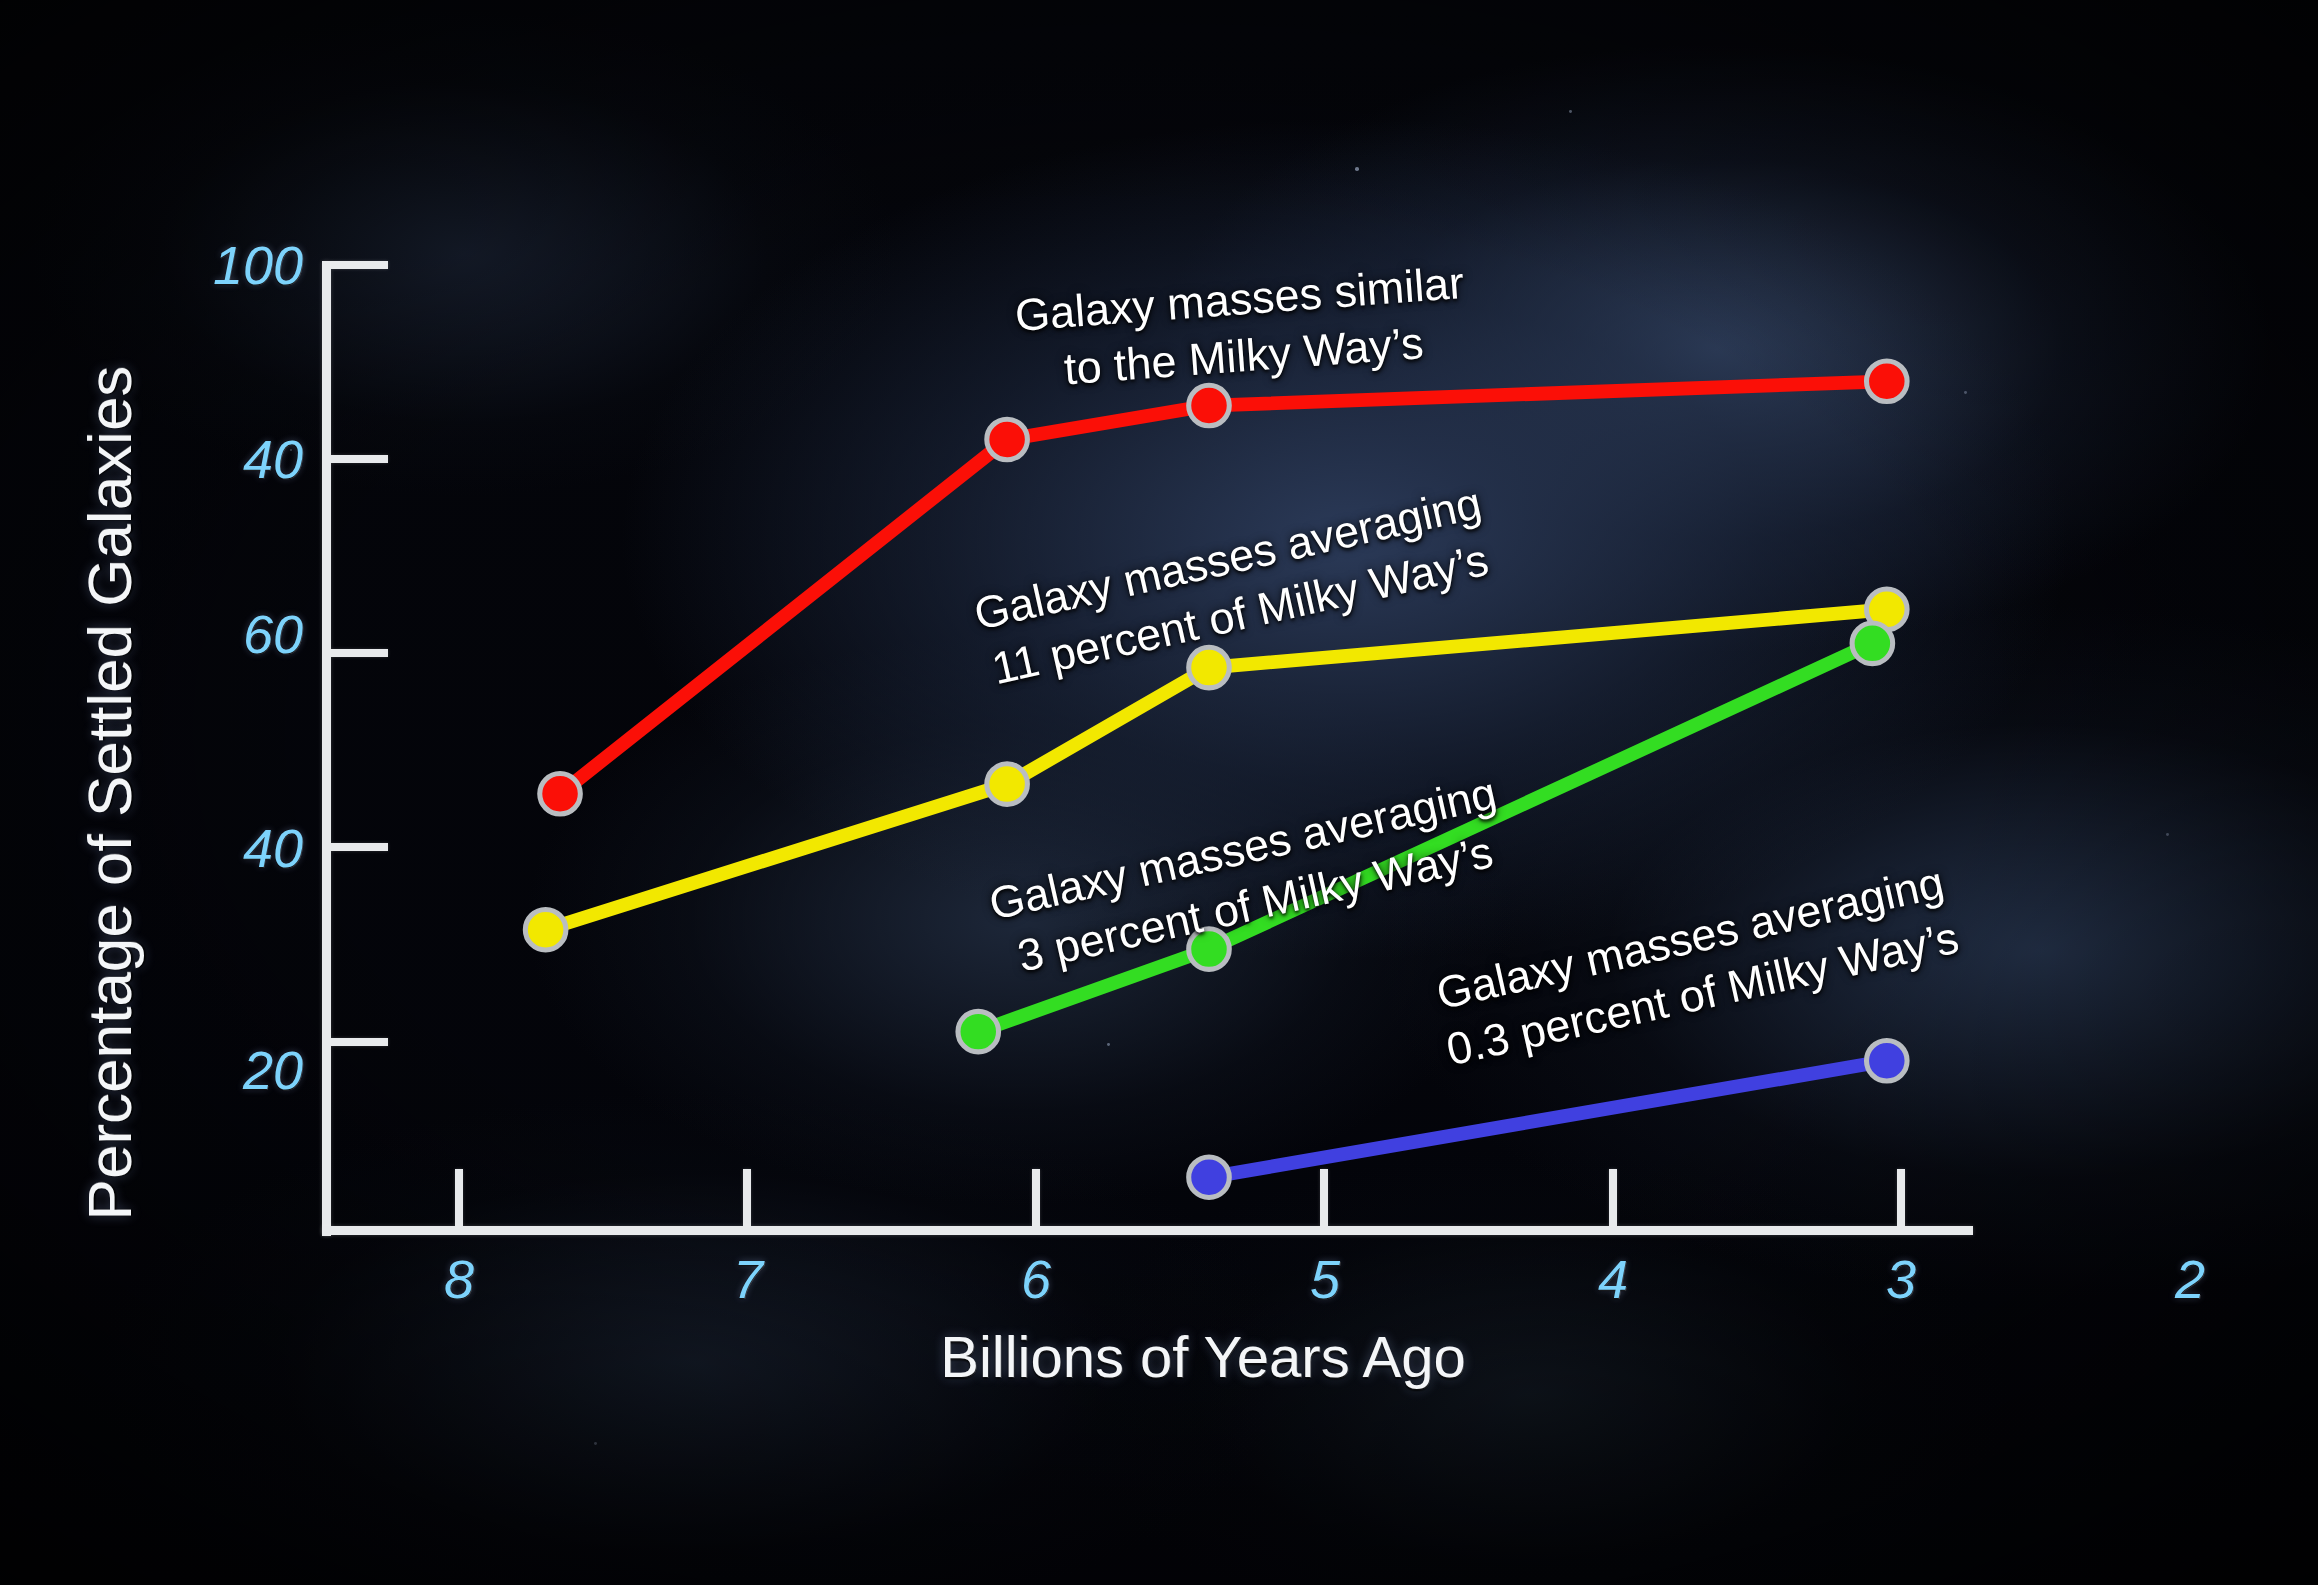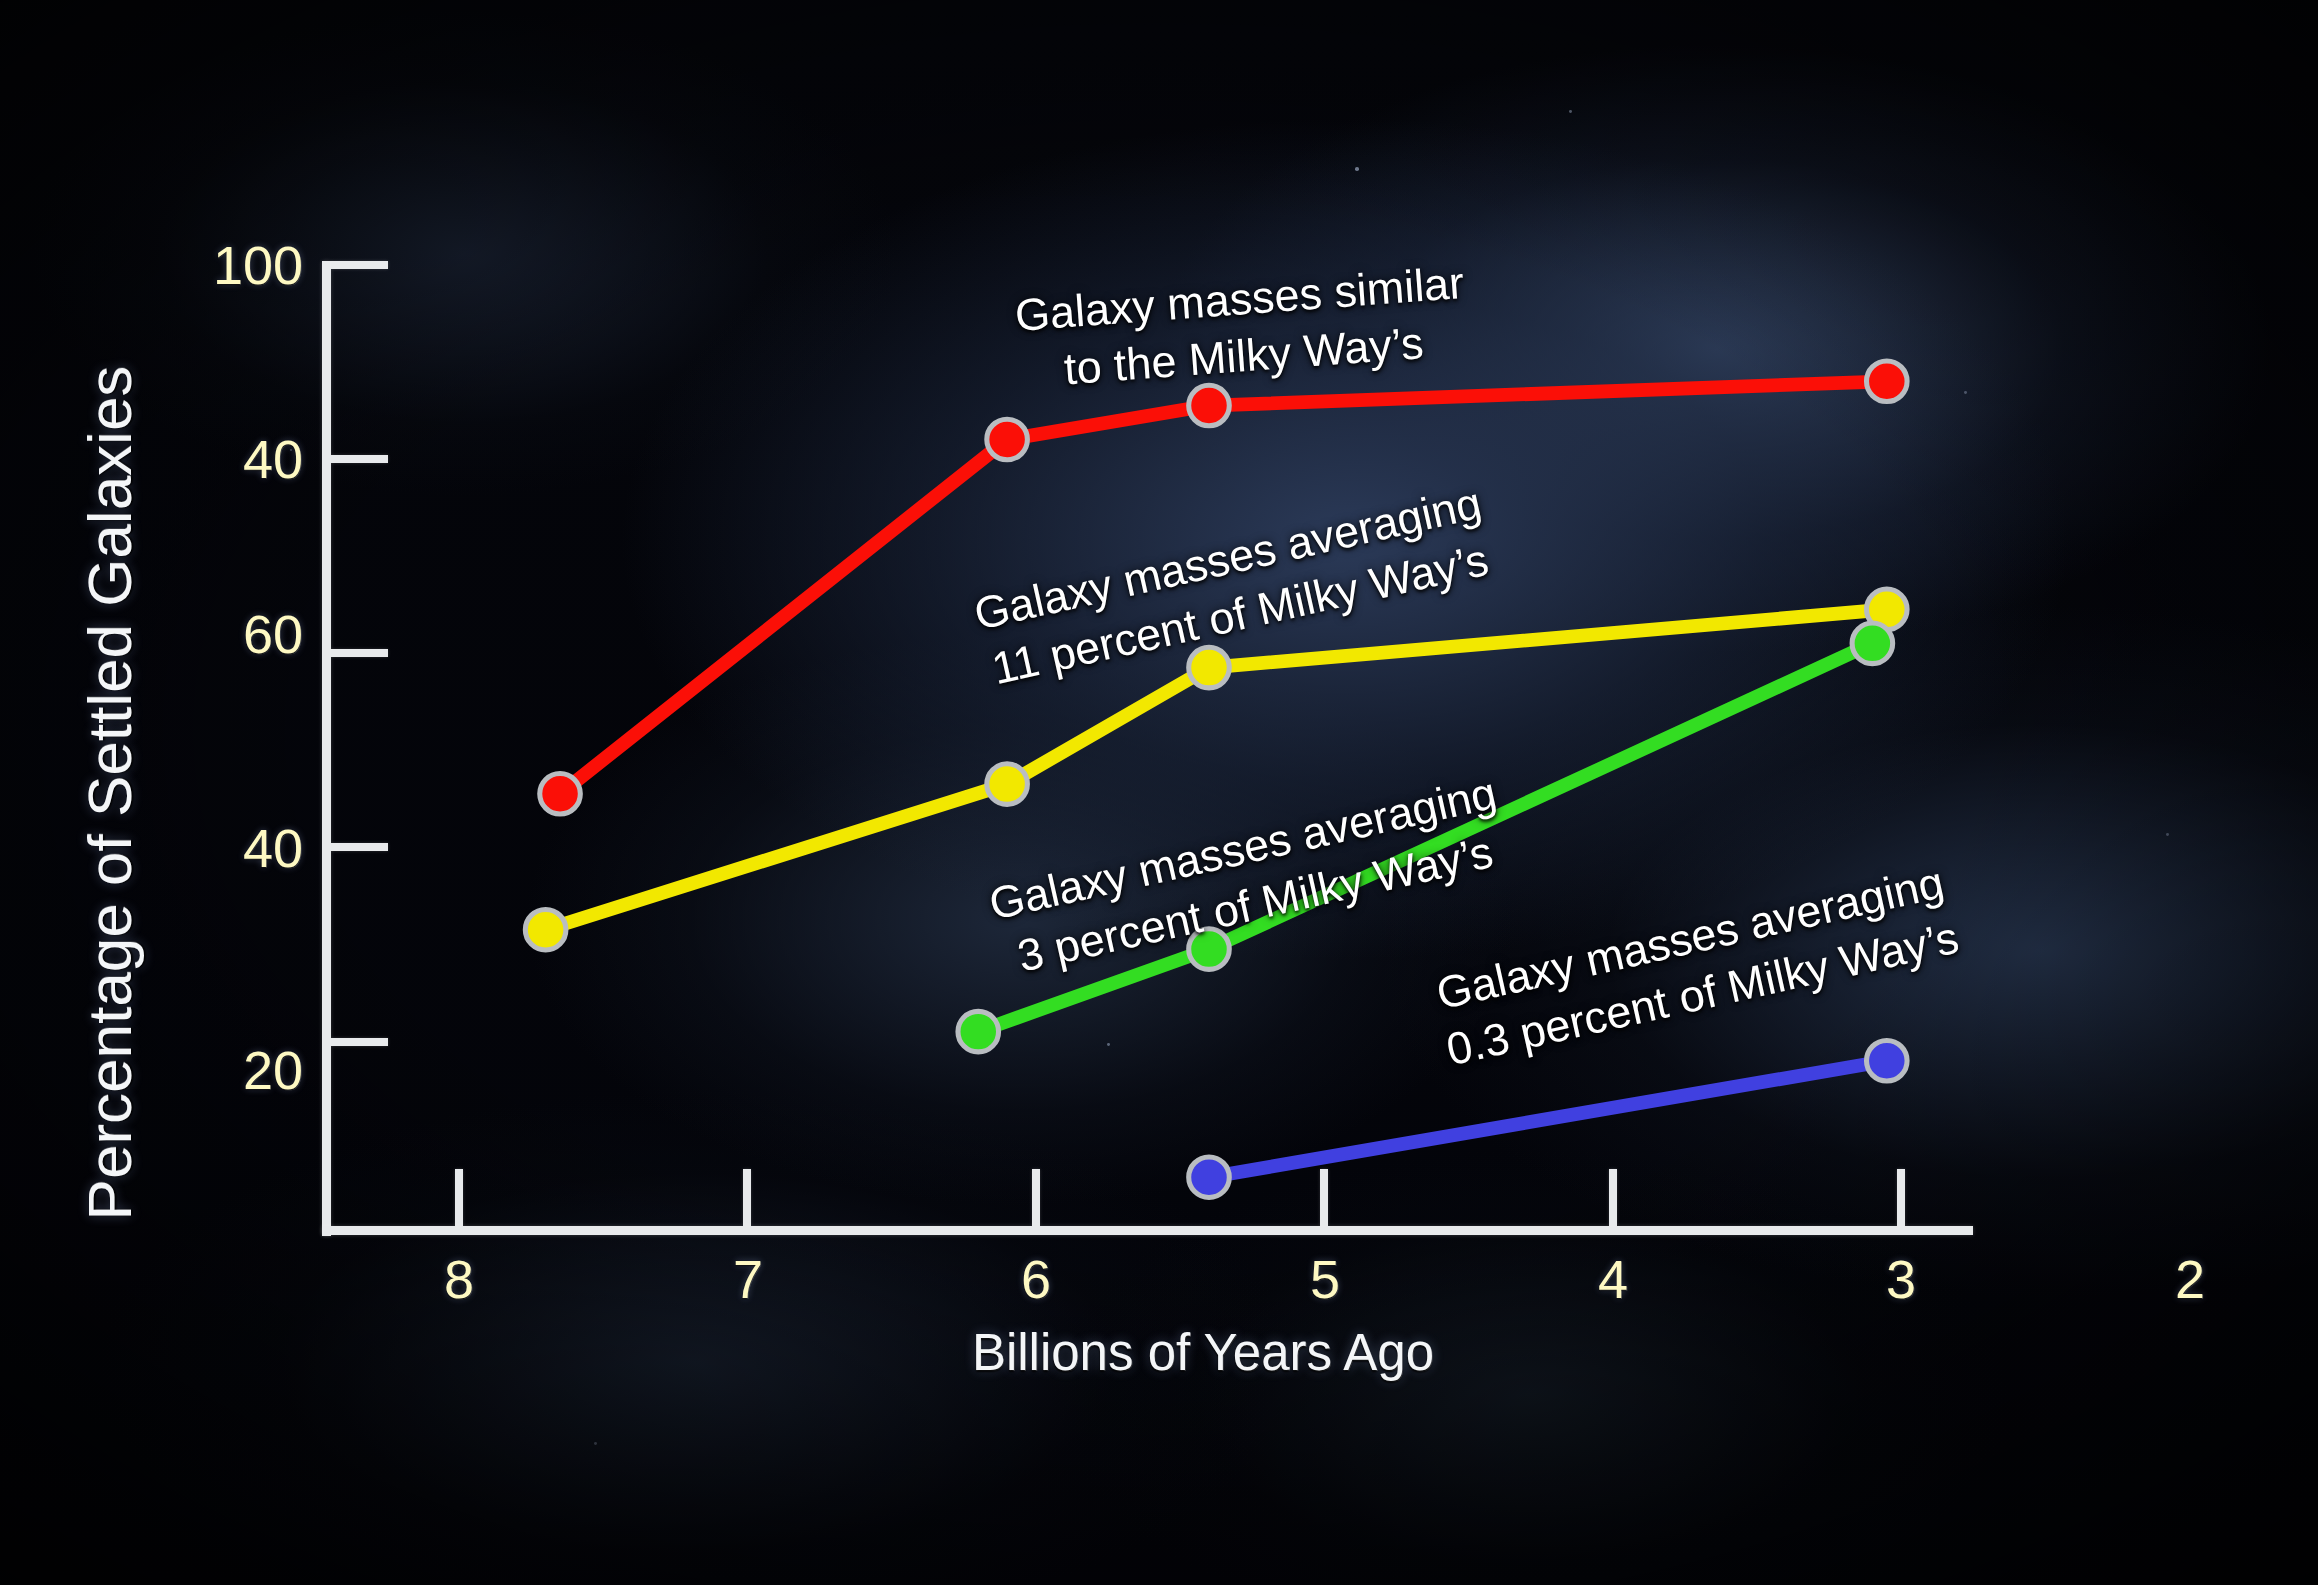--- a/index.html
+++ b/index.html
@@ -23,40 +23,41 @@
     background:radial-gradient(ellipse 78% 72% at 50% 46%, rgba(0,0,0,0) 45%, rgba(0,0,0,0.55) 82%, rgba(0,0,0,0.88) 100%);
   }
   .star{position:absolute;background:#cfe0ff;border-radius:50%;opacity:.55;}
 
   
   #plot{position:absolute;inset:0;}
   .axis-line{position:absolute;background:#e8eaec;box-shadow:0 0 4.3px rgba(255,255,255,.20);}
   .tick{position:absolute;background:#e8eaec;box-shadow:0 0 3.6px rgba(255,255,255,.18);}
 
   .tick-label{
-    position:absolute;color:#fef9c3;white-space:nowrap;
+    position:absolute;color:#7dd3fc;white-space:nowrap;
     font-family:"Liberation Sans", sans-serif;
     font-weight:400;letter-spacing:0px;
     text-shadow:0 1.4px 1.4px rgba(0,0,0,.95), 0 0 7.2px rgba(180,200,255,.30), 0.7px 0.7px 0 rgba(255,255,255,.25);
+    font-style:italic;
   }
   .tick-label.y{font-size:54px;transform:translate(-100%,-50%);}
   .tick-label.x{font-size:54px;transform:translate(-50%,0);}
 
   .axis-title{
     position:absolute;color:#f4f6f8;white-space:nowrap;
     font-family:"Liberation Sans", sans-serif;
     font-weight:400;
     text-shadow:0 2.2px 2.2px rgba(0,0,0,.95), 0 0 11.6px rgba(170,195,255,.32), 0.7px 0.7px 0 rgba(255,255,255,.30);
   }
   #ytitle{
     font-size:62px;left:109px;top:50%;
     transform:translate(-50%,-50%) rotate(-90deg);
     transform-origin:center center;
   }
-  #xtitle{font-size:51px;left:1203px;top:1323px;transform:translateX(-50%);text-align:center;}
+  #xtitle{font-size:58px;left:1203px;top:1323px;transform:translateX(-50%);text-align:center;}
 
   
   svg#series{position:absolute;left:0;top:0;width:2319px;height:1585px;overflow:visible;}
 
   
   .anno{
     position:absolute;color:#ffffff;white-space:nowrap;
     font-family:"Liberation Sans", sans-serif;
     font-size:45px;line-height:1.26;font-weight:400;
     text-shadow:0 2.2px 3.6px rgba(0,0,0,.95), 0 0 10px rgba(0,0,0,.8);

